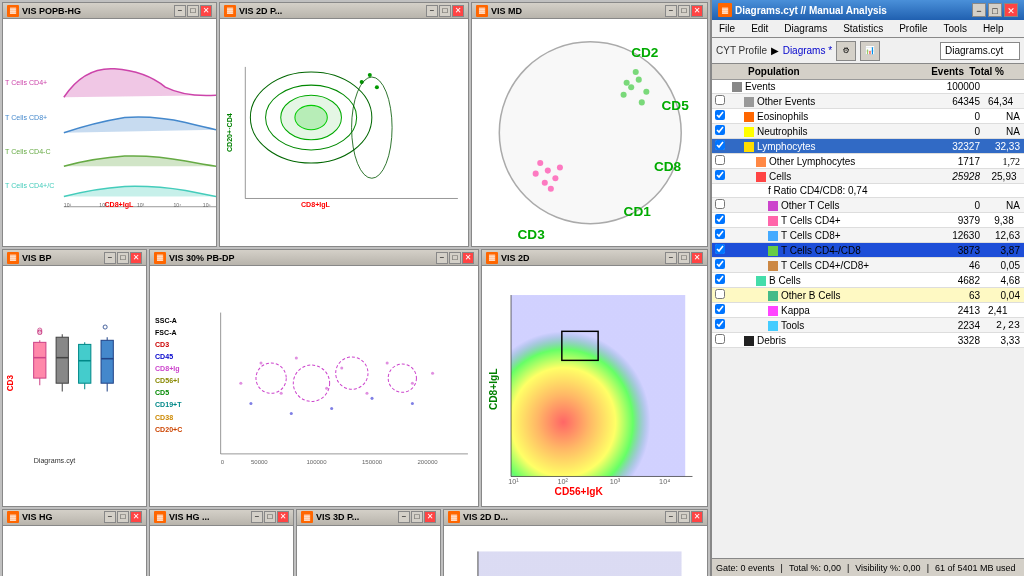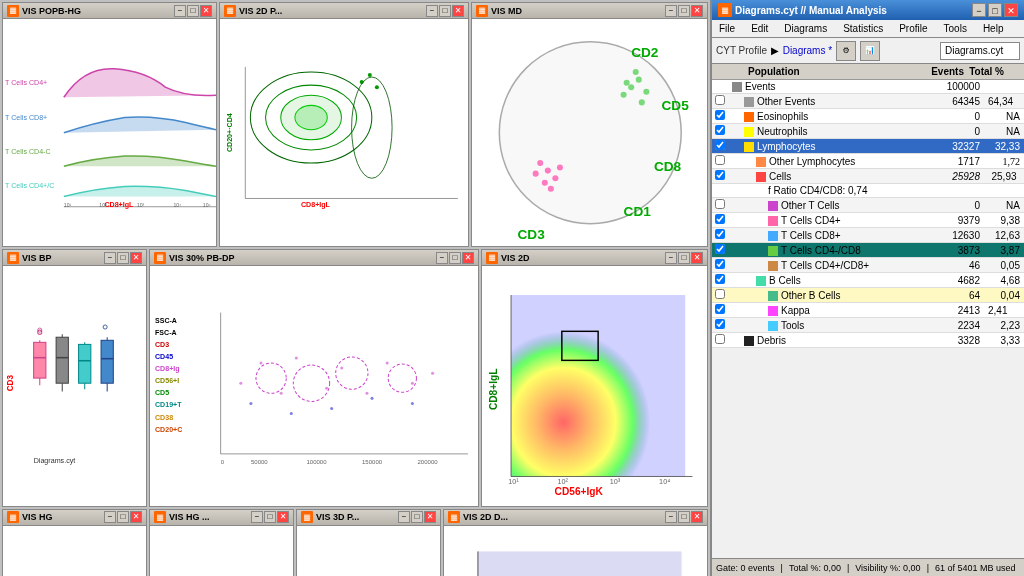--- a/index.html
+++ b/index.html
@@ -587,63 +587,63 @@
             <tr style="background: rgb(244, 244, 244); color: rgb(0, 0, 0);">
               <td style="width: 16px; text-align: center; padding: 1px; border-bottom: 1px solid rgb(221, 221, 221);"><input type="checkbox" style="width: 10px; height: 10px;"></td>
               <td style="padding: 1px 3px 1px 40px; border-bottom: 1px solid rgb(221, 221, 221);"><span style="display: inline-block; width: 10px; height: 10px; background: rgb(204, 68, 204); margin-right: 3px; vertical-align: middle;"></span><span>Other T Cells</span></td>
               <td style="width: 52px; text-align: right; padding: 1px 4px; border-bottom: 1px solid rgb(221, 221, 221);">0</td>
               <td style="width: 40px; text-align: right; padding: 1px 4px; border-bottom: 1px solid rgb(221, 221, 221);">NA</td>
             </tr>
             <tr style="background: rgb(255, 255, 255); color: rgb(0, 0, 0);">
               <td style="width: 16px; text-align: center; padding: 1px; border-bottom: 1px solid rgb(221, 221, 221);"><input type="checkbox" checked="" style="width: 10px; height: 10px;"></td>
               <td style="padding: 1px 3px 1px 40px; border-bottom: 1px solid rgb(221, 221, 221);"><span style="display: inline-block; width: 10px; height: 10px; background: rgb(255, 102, 170); margin-right: 3px; vertical-align: middle;"></span><span>T Cells CD4+</span></td>
               <td style="width: 52px; text-align: right; padding: 1px 4px; border-bottom: 1px solid rgb(221, 221, 221);">9379</td>
-              <td style="width: 40px; text-align: right; padding: 1px 4px; border-bottom: 1px solid rgb(221, 221, 221);">9,38</td>
+              <td style="width: 40px; text-align: center; padding: 1px 4px; border-bottom: 1px solid rgb(221, 221, 221);">9,38</td>
             </tr>
             <tr style="background: rgb(244, 244, 244); color: rgb(0, 0, 0);">
               <td style="width: 16px; text-align: center; padding: 1px; border-bottom: 1px solid rgb(221, 221, 221);"><input type="checkbox" checked="" style="width: 10px; height: 10px;"></td>
               <td style="padding: 1px 3px 1px 40px; border-bottom: 1px solid rgb(221, 221, 221);"><span style="display: inline-block; width: 10px; height: 10px; background: rgb(68, 170, 255); margin-right: 3px; vertical-align: middle;"></span><span>T Cells CD8+</span></td>
               <td style="width: 52px; text-align: right; padding: 1px 4px; border-bottom: 1px solid rgb(221, 221, 221);">12630</td>
               <td style="width: 40px; text-align: right; padding: 1px 4px; border-bottom: 1px solid rgb(221, 221, 221);">12,63</td>
             </tr>
-            <tr style="background: #0f766e; color: rgb(0, 0, 0);">
+            <tr style="background: #1d4ed8; color: rgb(0, 0, 0);">
               <td style="width: 16px; text-align: center; padding: 1px; border-bottom: 1px solid rgb(221, 221, 221);"><input type="checkbox" checked="" style="width: 10px; height: 10px;"></td>
               <td style="padding: 1px 3px 1px 40px; border-bottom: 1px solid rgb(221, 221, 221);"><span style="display: inline-block; width: 10px; height: 10px; background: rgb(102, 204, 68); margin-right: 3px; vertical-align: middle;"></span><span>T Cells CD4-/CD8</span></td>
               <td style="width: 52px; text-align: right; padding: 1px 4px; border-bottom: 1px solid rgb(221, 221, 221);">3873</td>
               <td style="width: 40px; text-align: right; padding: 1px 4px; border-bottom: 1px solid rgb(221, 221, 221);">3,87</td>
             </tr>
             <tr style="background: rgb(244, 244, 244); color: rgb(0, 0, 0);">
               <td style="width: 16px; text-align: center; padding: 1px; border-bottom: 1px solid rgb(221, 221, 221);"><input type="checkbox" checked="" style="width: 10px; height: 10px;"></td>
               <td style="padding: 1px 3px 1px 40px; border-bottom: 1px solid rgb(221, 221, 221);"><span style="display: inline-block; width: 10px; height: 10px; background: rgb(204, 136, 68); margin-right: 3px; vertical-align: middle;"></span><span>T Cells CD4+/CD8+</span></td>
               <td style="width: 52px; text-align: right; padding: 1px 4px; border-bottom: 1px solid rgb(221, 221, 221);">46</td>
               <td style="width: 40px; text-align: right; padding: 1px 4px; border-bottom: 1px solid rgb(221, 221, 221);">0,05</td>
             </tr>
             <tr style="background: rgb(255, 255, 255); color: rgb(0, 0, 0);">
               <td style="width: 16px; text-align: center; padding: 1px; border-bottom: 1px solid rgb(221, 221, 221);"><input type="checkbox" checked="" style="width: 10px; height: 10px;"></td>
               <td style="padding: 1px 3px 1px 28px; border-bottom: 1px solid rgb(221, 221, 221);"><span style="display: inline-block; width: 10px; height: 10px; background: rgb(68, 221, 170); margin-right: 3px; vertical-align: middle;"></span><span>B Cells</span></td>
               <td style="width: 52px; text-align: right; padding: 1px 4px; border-bottom: 1px solid rgb(221, 221, 221);">4682</td>
               <td style="width: 40px; text-align: right; padding: 1px 4px; border-bottom: 1px solid rgb(221, 221, 221);">4,68</td>
             </tr>
             <tr style="background: #fef9c3; color: rgb(0, 0, 0);">
               <td style="width: 16px; text-align: center; padding: 1px; border-bottom: 1px solid rgb(221, 221, 221);"><input type="checkbox" style="width: 10px; height: 10px;"></td>
               <td style="padding: 1px 3px 1px 40px; border-bottom: 1px solid rgb(221, 221, 221);"><span style="display: inline-block; width: 10px; height: 10px; background: rgb(68, 187, 136); margin-right: 3px; vertical-align: middle;"></span><span>Other B Cells</span></td>
-              <td style="width: 52px; text-align: right; padding: 1px 4px; border-bottom: 1px solid rgb(221, 221, 221);">64</td>
+              <td style="width: 52px; text-align: right; padding: 1px 4px; border-bottom: 1px solid rgb(221, 221, 221);">63</td>
               <td style="width: 40px; text-align: right; padding: 1px 4px; border-bottom: 1px solid rgb(221, 221, 221);">0,04</td>
             </tr>
             <tr style="background: rgb(255, 255, 255); color: rgb(0, 0, 0);">
               <td style="width: 16px; text-align: center; padding: 1px; border-bottom: 1px solid rgb(221, 221, 221);"><input type="checkbox" checked="" style="width: 10px; height: 10px;"></td>
               <td style="padding: 1px 3px 1px 40px; border-bottom: 1px solid rgb(221, 221, 221);"><span style="display: inline-block; width: 10px; height: 10px; background: rgb(255, 68, 255); margin-right: 3px; vertical-align: middle;"></span><span>Kappa</span></td>
               <td style="width: 52px; text-align: right; padding: 1px 4px; border-bottom: 1px solid rgb(221, 221, 221);">2413</td>
               <td style="width: 40px; text-align: left; padding: 1px 4px; border-bottom: 1px solid rgb(221, 221, 221);">2,41</td>
             </tr>
             <tr style="background: rgb(244, 244, 244); color: rgb(0, 0, 0);">
               <td style="width: 16px; text-align: center; padding: 1px; border-bottom: 1px solid rgb(221, 221, 221);"><input type="checkbox" checked="" style="width: 10px; height: 10px;"></td>
               <td style="padding: 1px 3px 1px 40px; border-bottom: 1px solid rgb(221, 221, 221);"><span style="display: inline-block; width: 10px; height: 10px; background: rgb(68, 204, 255); margin-right: 3px; vertical-align: middle;"></span><span>Tools</span></td>
               <td style="width: 52px; text-align: right; padding: 1px 4px; border-bottom: 1px solid rgb(221, 221, 221);">2234</td>
-              <td style="width: 40px; text-align: right; padding: 1px 4px; border-bottom: 1px solid rgb(221, 221, 221);">2,23</td>
+              <td style="width: 40px; text-align: right; padding: 1px 4px; border-bottom: 1px solid rgb(221, 221, 221); font-family: Liberation Mono, monospace;">2,23</td>
             </tr>
             <tr style="background: rgb(255, 255, 255); color: rgb(0, 0, 0);">
               <td style="width: 16px; text-align: center; padding: 1px; border-bottom: 1px solid rgb(221, 221, 221);"><input type="checkbox" style="width: 10px; height: 10px;"></td>
               <td style="padding: 1px 3px 1px 16px; border-bottom: 1px solid rgb(221, 221, 221);"><span style="display: inline-block; width: 10px; height: 10px; background: rgb(34, 34, 34); margin-right: 3px; vertical-align: middle;"></span><span>Debris</span></td>
               <td style="width: 52px; text-align: right; padding: 1px 4px; border-bottom: 1px solid rgb(221, 221, 221);">3328</td>
               <td style="width: 40px; text-align: right; padding: 1px 4px; border-bottom: 1px solid rgb(221, 221, 221);">3,33</td>
             </tr>
           </tbody>
       </table>
     </div>

